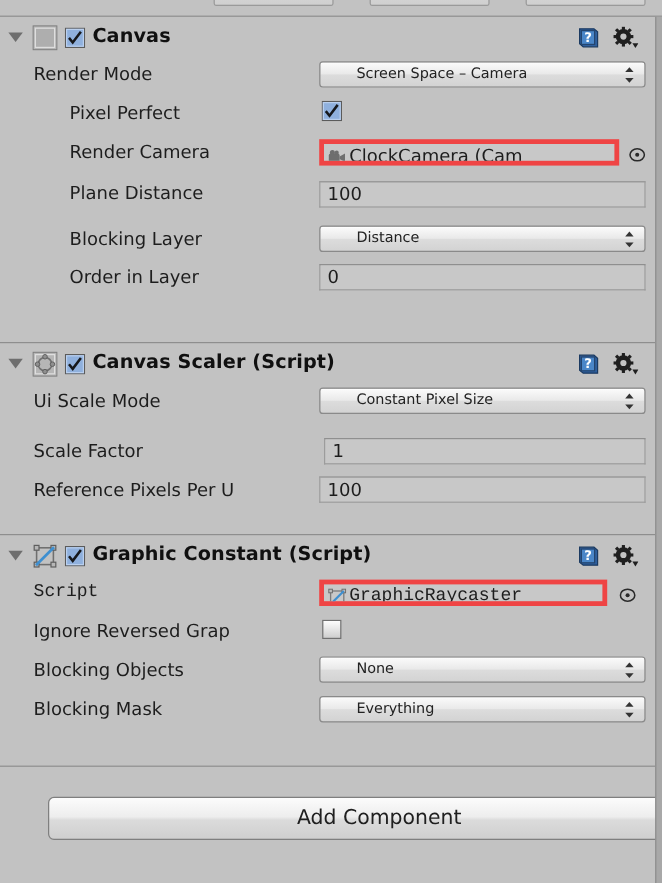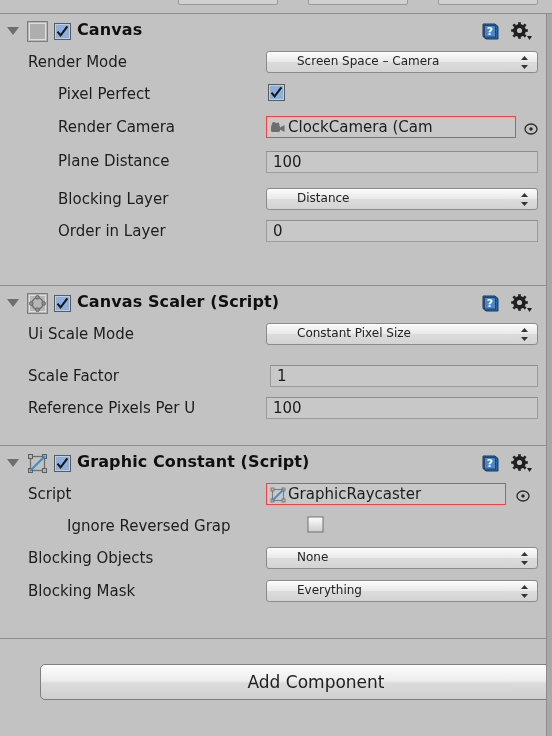--- a/index.html
+++ b/index.html
@@ -158,21 +158,21 @@
     font-size: 15px;
     color: #1d1d1d;
     white-space: nowrap;
   }
 
   
   .objfield {
     position: relative;
     height: 22px;
     background: #c8c8c8;
-    border: 1px solid #ef4444;
+    border: 4px solid #ef4444;
     box-sizing: border-box;
     overflow: hidden;
   }
   .objfield .oicon {
     position: absolute;
     left: 3px; top: 3px;
     width: 16px; height: 16px;
   }
   .objfield .otext {
     position: absolute;
@@ -493,21 +493,21 @@
             <rect x="12.4" y="12.4" width="2.6" height="2.6" transform="rotate(45 13.7 13.7)"></rect>
             <rect x="12.4" y="2" width="2.6" height="2.6" transform="rotate(45 13.7 3.3)"></rect>
             <rect x="2" y="12.4" width="2.6" height="2.6" transform="rotate(45 3.3 13.7)"></rect>
           </g>
           <circle cx="8.5" cy="8.5" r="2.6" fill="#c2c2c2"></circle>
           <path d="M16 14 L21 14 L18.5 18 Z" fill="#1f1f1f"></path>
         </svg>
       </div>
     </div>
 
-    <div class="row" style="height:32px;">
+    <div class="row" style="height:32px;font-family:Liberation Mono, monospace;">
       <div class="lbl ind0">Script</div>
       <div class="ctrl" style="left:266px; width:240px; top:3px;">
         <div class="objfield">
           <div class="oicon">
             <svg width="16" height="16" viewBox="0 0 16 16">
               <rect x="2.5" y="2.5" width="11" height="11" fill="none" stroke="#7c7c7c" stroke-width="1.1"></rect>
               <rect x="1" y="1" width="3" height="3" fill="#bdbdbd" stroke="#6a6a6a" stroke-width="0.8"></rect>
               <rect x="12" y="1" width="3" height="3" fill="#bdbdbd" stroke="#6a6a6a" stroke-width="0.8"></rect>
               <rect x="1" y="12" width="3" height="3" fill="#bdbdbd" stroke="#6a6a6a" stroke-width="0.8"></rect>
               <rect x="12" y="12" width="3" height="3" fill="#bdbdbd" stroke="#6a6a6a" stroke-width="0.8"></rect>
@@ -518,21 +518,21 @@
         </div>
         <div class="objpick" style="left:250px;">
           <svg width="14" height="14" viewBox="0 0 14 14">
             <ellipse cx="7" cy="7" rx="6" ry="5" fill="none" stroke="#2a2a2a" stroke-width="1.3"></ellipse>
             <circle cx="7" cy="7" r="1.7" fill="#2a2a2a"></circle>
           </svg>
         </div>
       </div>
     </div>
 
-    <div class="row" style="height:32px;margin-left:39px;">
+    <div class="row" style="height:32px;">
       <div class="lbl ind0">Ignore Reversed Grap</div>
       <div class="ctrl" style="left:268px; top:4px;">
         <div class="cbox">
           <svg width="17" height="17" viewBox="0 0 17 17">
             <rect x="0.5" y="0.5" width="16" height="16" fill="#707070"></rect>
             <rect x="1.5" y="1.5" width="14" height="14" fill="url(#cbg)"></rect>
             <defs>
               <linearGradient id="cbg" x1="0" y1="0" x2="0" y2="1">
                 <stop offset="0%" stop-color="#fdfdfd"></stop>
                 <stop offset="100%" stop-color="#cecece"></stop>

